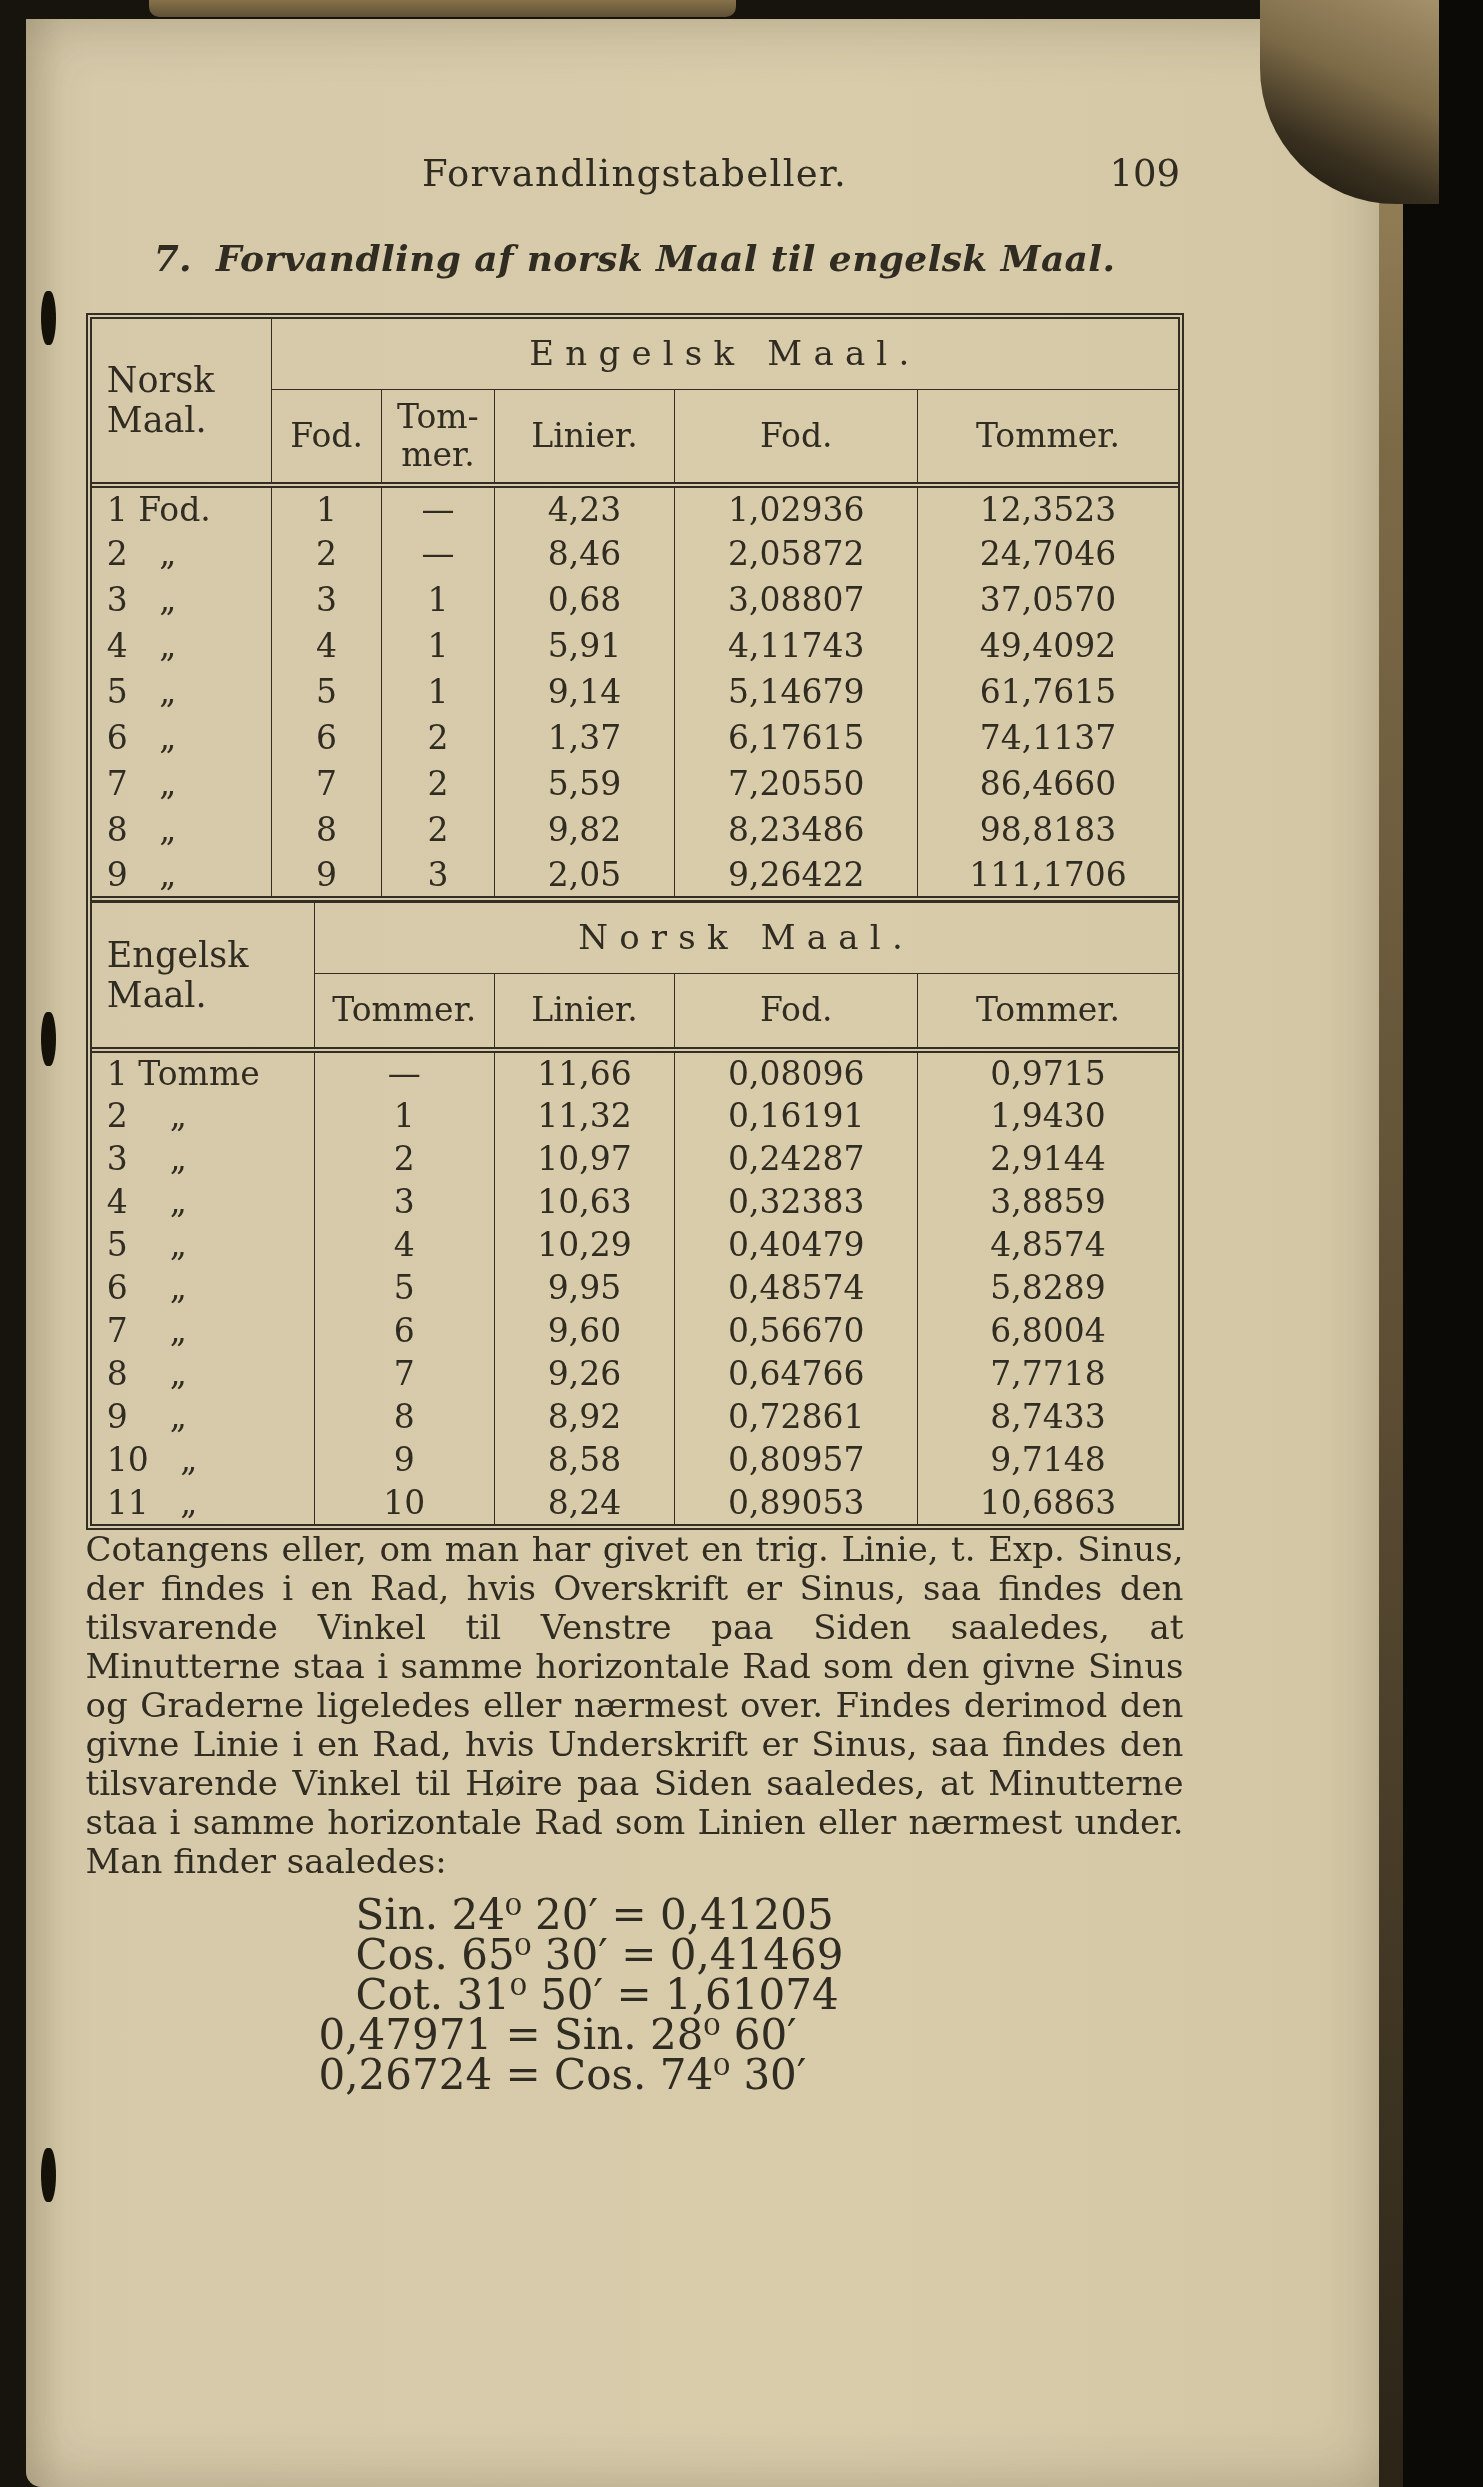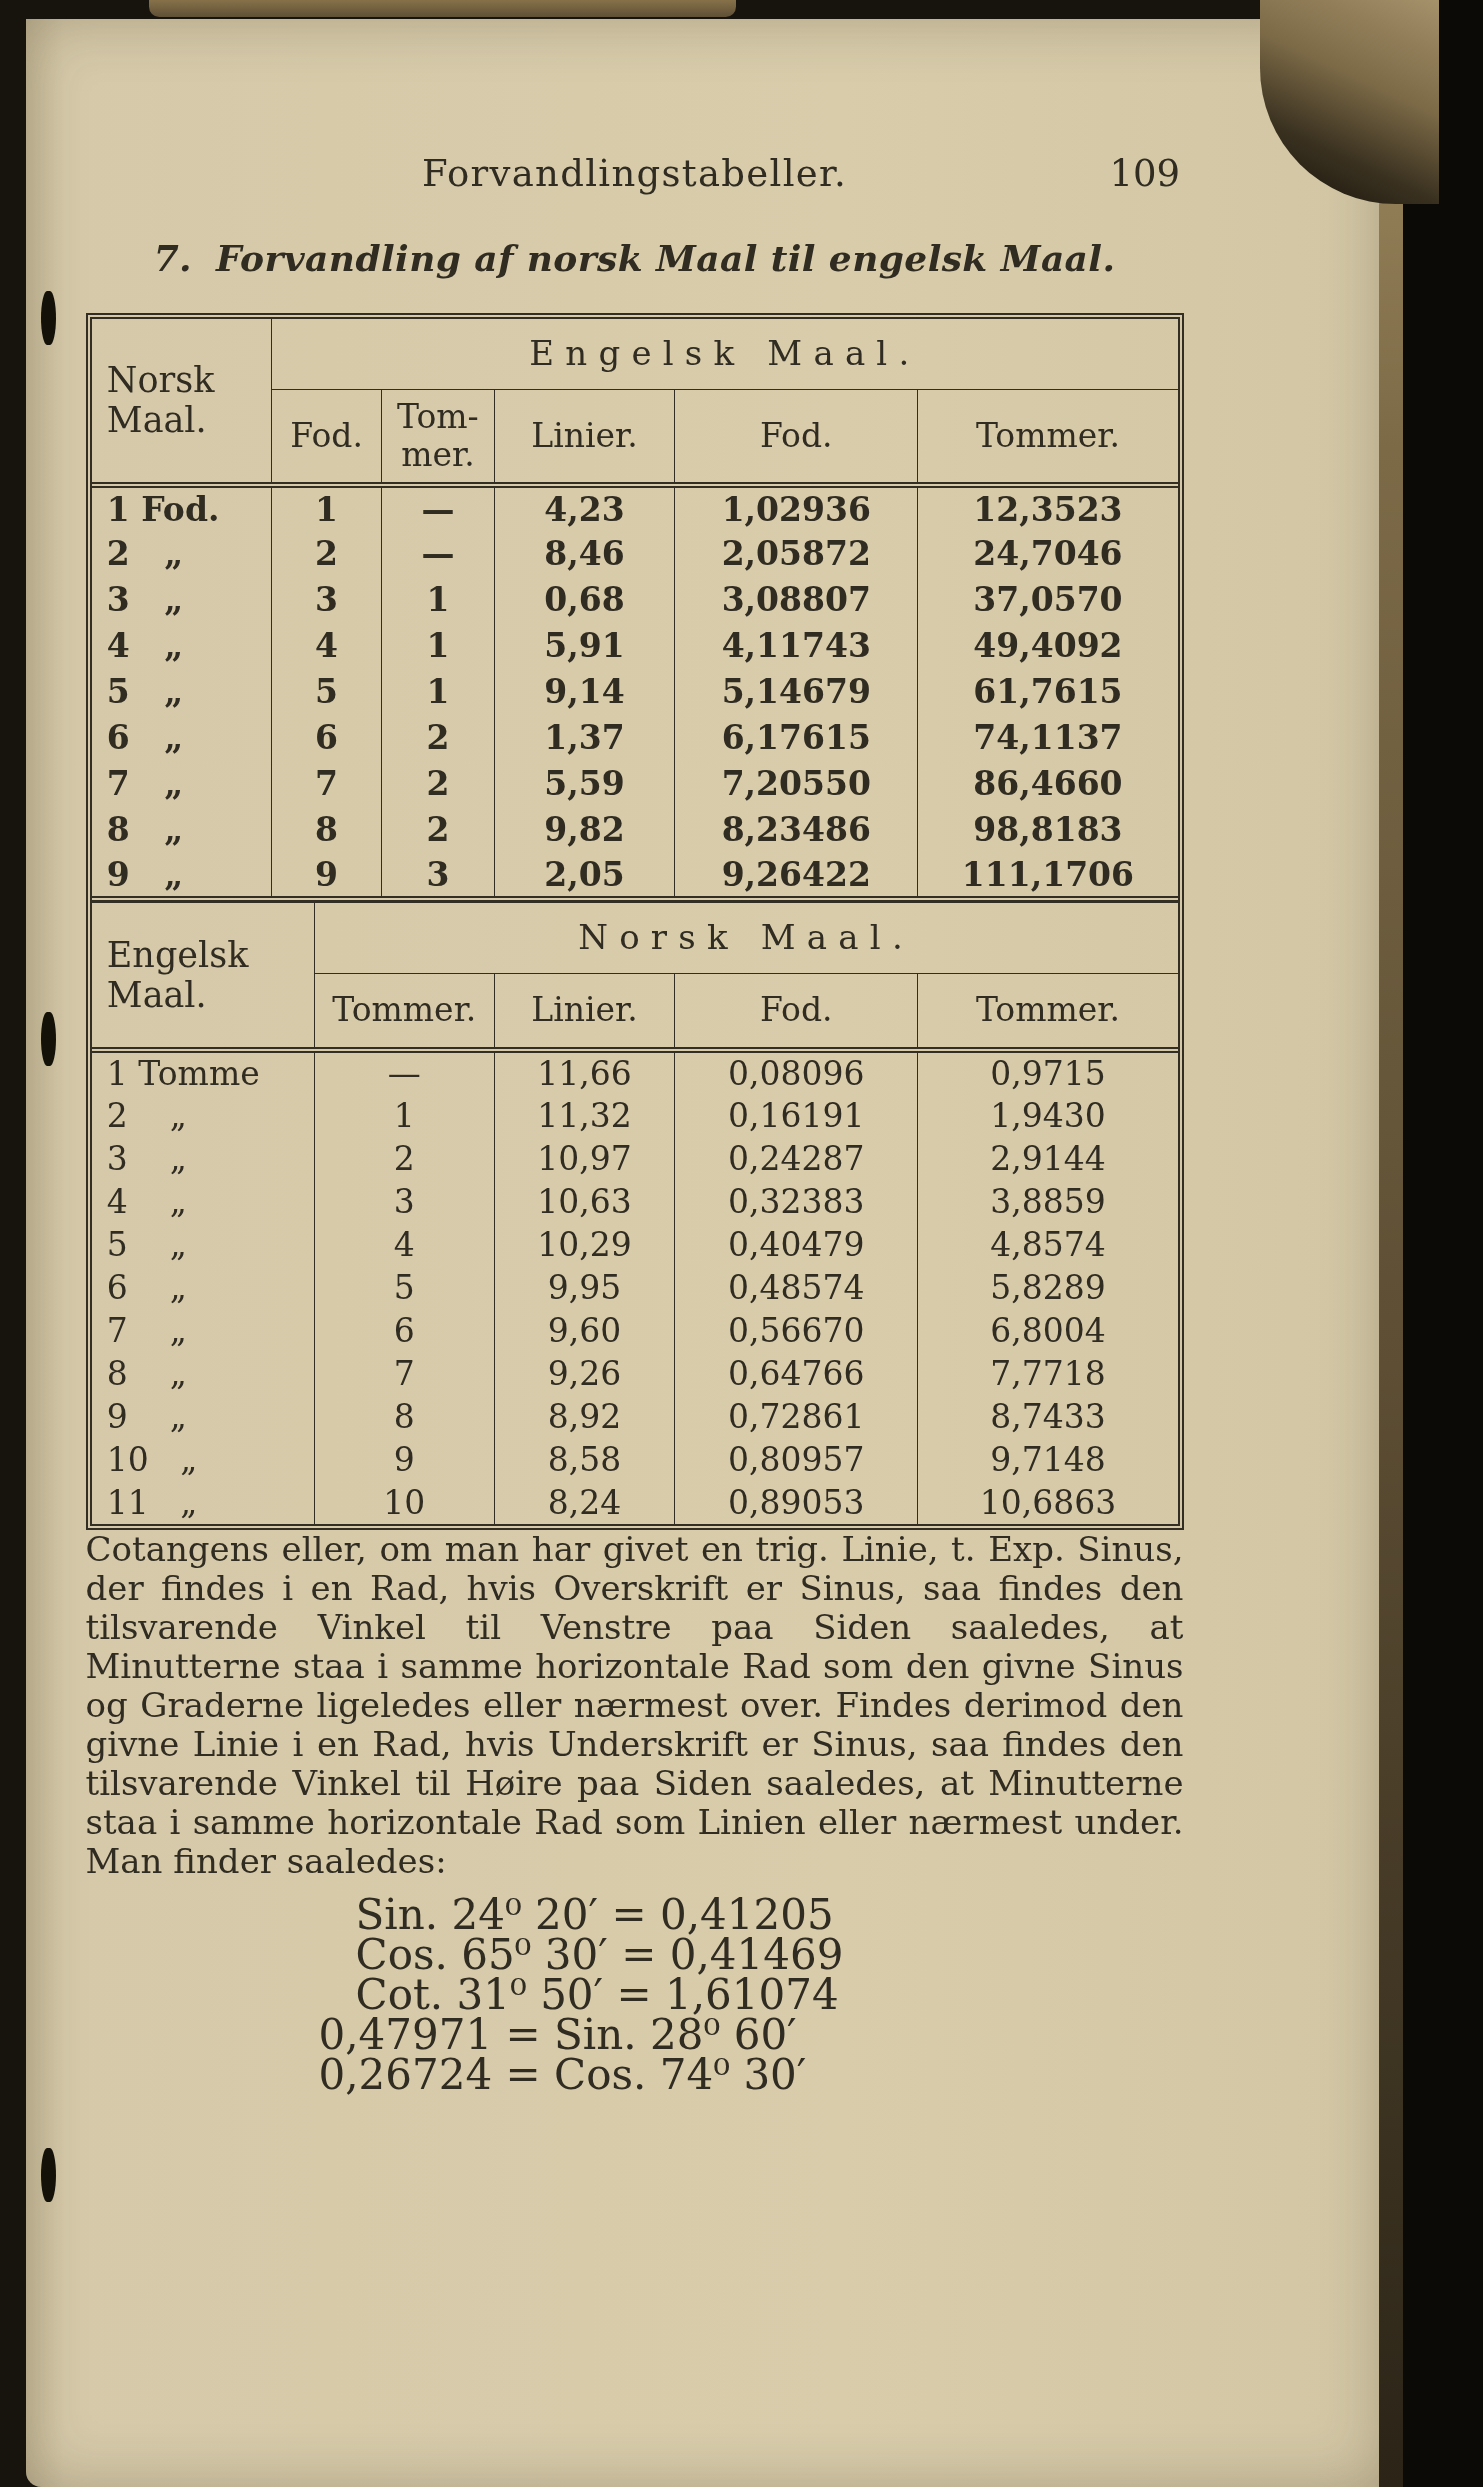--- a/index.html
+++ b/index.html
@@ -25,21 +25,21 @@
   .sec-title { margin-top: 36px; text-align: center; font-weight: bold; font-size: 36px; letter-spacing: 0.4px; font-style: italic; }
   .sec-title .num { margin-right: 24px; }
 
   .frame { margin-top: 34px; border: 6px double #332e23; }
   .frame .sec-title { margin: 0; padding: 39px 0 32px; }
 
   table { width: 100%; border-collapse: collapse; table-layout: fixed; font-size: 33px; color: #312c22; }
   th { font-weight: normal; white-space: pre-line; vertical-align: middle; text-align: center; line-height: 1.15; }
   td { text-align: center; vertical-align: middle; }
   td:first-child { text-align: left; padding-left: 15.3px; }
-  .t7 td { height: 46px; font-weight: bold; }
+  .t7 td { height: 46px; }
   .t8 td { height: 43px; margin-left: 20px; }
   .stub {
     text-align: left; padding-left: 15.3px; font-size: 35px;
     border-right: 1.7px solid #332e23; border-bottom: 6px double #332e23;
   }
   .group { letter-spacing: .33em; font-size: 34px; border-bottom: 1.7px solid #332e23; height: 71px; }
   .t7 thead tr:nth-child(2) th { height: 95px; border-bottom: 6px double #332e23; }
   .t8 thead tr:nth-child(2) th { height: 77px; border-bottom: 6px double #332e23; }
   thead tr:nth-child(2) th + th { border-left: 1.7px solid #332e23; }
   tbody td + td { border-left: 1.7px solid #332e23; }

